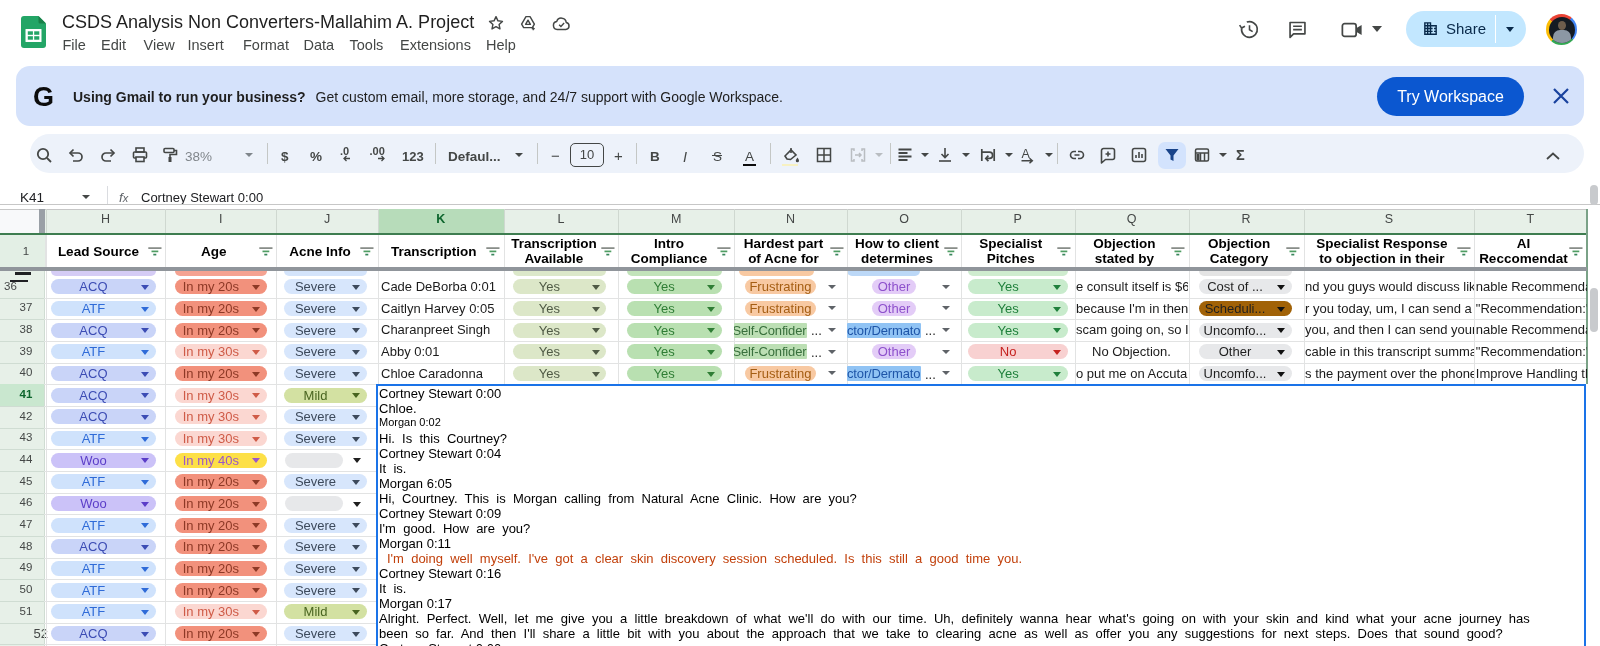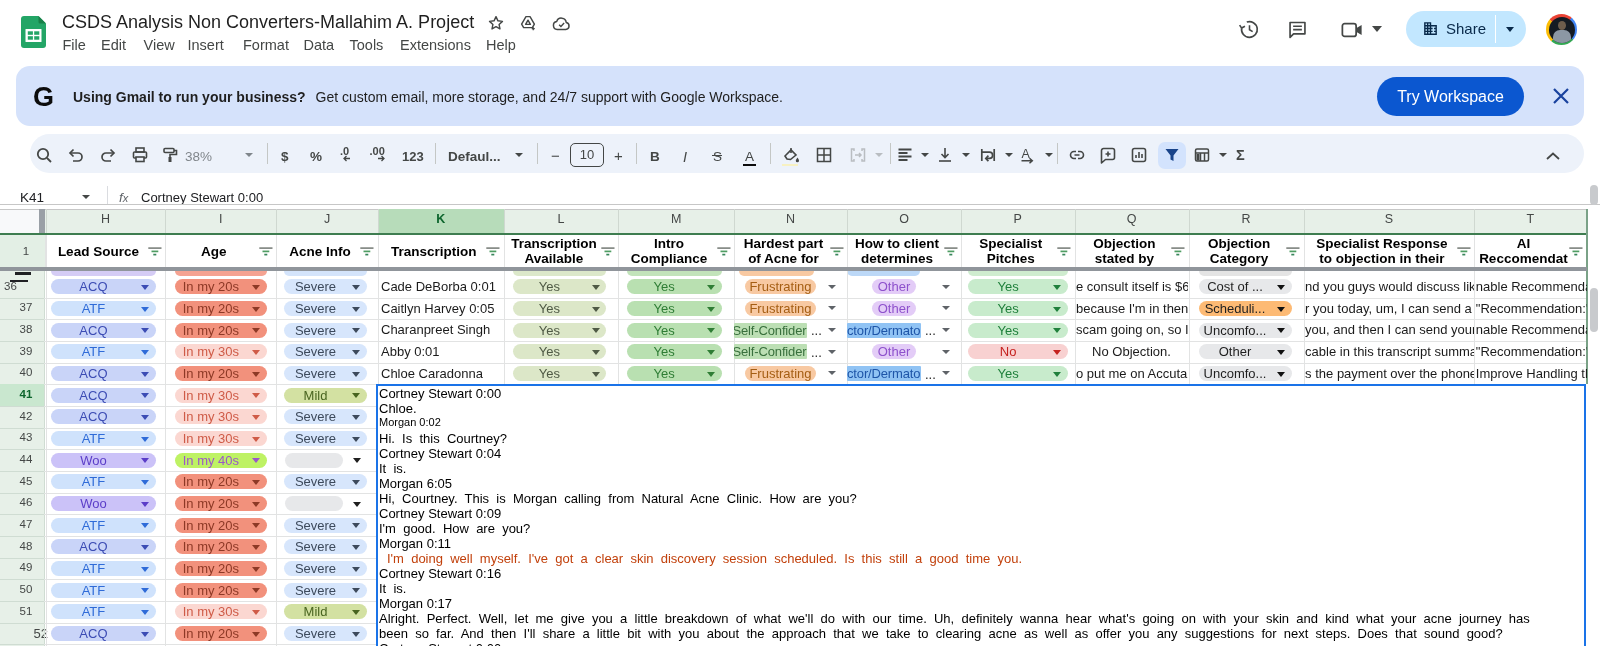--- a/index.html
+++ b/index.html
@@ -519,21 +519,21 @@
   </div>
 <div class="tri" style="left:252.10000000000002px;top:436.525px;border-top-color:#cf5b47"></div>
 <div class="chip" style="left:284.4px;top:431.025px;width:82.20000000000005px;background:#d7e6fc;color:#3d4a5c">
     <span style="margin-right:20px">Severe</span>
   </div>
 <div class="tri" style="left:352.1px;top:436.525px;border-top-color:#3d4a5c"></div>
 <div class="chip" style="left:51.3px;top:452.695px;width:104.3px;background:#cbc2f8;color:#5b3dc8">
     <span style="margin-right:20px">Woo</span>
   </div>
 <div class="tri" style="left:141.1px;top:458.195px;border-top-color:#5b3dc8"></div>
-<div class="chip" style="left:175.2px;top:452.695px;width:91.40000000000003px;background:#bef264;color:#9a57c9">
+<div class="chip" style="left:175.2px;top:452.695px;width:91.40000000000003px;background:#fde047;color:#9a57c9">
     <span style="margin-right:20px">In my 40s</span>
   </div>
 <div class="tri" style="left:252.10000000000002px;top:458.195px;border-top-color:#9a57c9"></div>
 <div class="chip" style="left:285.4px;top:452.695px;width:57.4px;background:#e7e8ea"></div>
 <div class="tri" style="left:352.5px;top:458.195px;border-top-color:#1f1f1f"></div>
 <div class="chip" style="left:51.3px;top:474.365px;width:104.3px;background:#cfe2fc;color:#2f6bd8">
     <span style="margin-right:20px">ATF</span>
   </div>
 <div class="tri" style="left:141.1px;top:479.865px;border-top-color:#2f6bd8"></div>
 <div class="chip" style="left:175.2px;top:474.365px;width:91.40000000000003px;background:#f2917c;color:#8d3926">
@@ -725,21 +725,21 @@
 <div class="tri" style="left:1053.4px;top:371.515px;border-top-color:#20803c"></div>
 <div class="celltext" style="left:1076.0px;top:276.0px;width:112.0px">e consult itself is $6</div>
 <div class="celltext" style="left:1076.0px;top:297.67px;width:112.0px">because I'm in then</div>
 <div class="celltext" style="left:1076.0px;top:319.34000000000003px;width:112.0px">scam going on, so I'</div>
 <div class="celltext" style="left:1076.0px;top:362.68px;width:112.0px">o put me on Accutan</div>
 <div class="celltext" style="left:1074.5px;top:341.01px;width:114px;text-align:center">No Objection.</div>
 <div class="chip" style="left:1198.5px;top:279.335px;width:93.0px;background:#e7e8ea;color:#1f1f1f">
     <span style="margin-right:20px">Cost of ...</span>
   </div>
 <div class="tri" style="left:1277.0px;top:284.835px;border-top-color:#111"></div>
-<div class="chip" style="left:1198.5px;top:301.005px;width:93.0px;background:#fdba74;color:#1f1f1f">
+<div class="chip" style="left:1198.5px;top:301.005px;width:93.0px;background:#a16207;color:#1f1f1f">
     <span style="margin-right:20px">Scheduli...</span>
   </div>
 <div class="tri" style="left:1277.0px;top:306.505px;border-top-color:#111"></div>
 <div class="chip" style="left:1198.5px;top:322.675px;width:93.0px;background:#e7e8ea;color:#1f1f1f">
     <span style="margin-right:20px">Uncomfo...</span>
   </div>
 <div class="tri" style="left:1277.0px;top:328.175px;border-top-color:#111"></div>
 <div class="chip" style="left:1198.5px;top:344.34499999999997px;width:93.0px;background:#e7e8ea;color:#1f1f1f">
     <span style="margin-right:20px">Other</span>
   </div>

